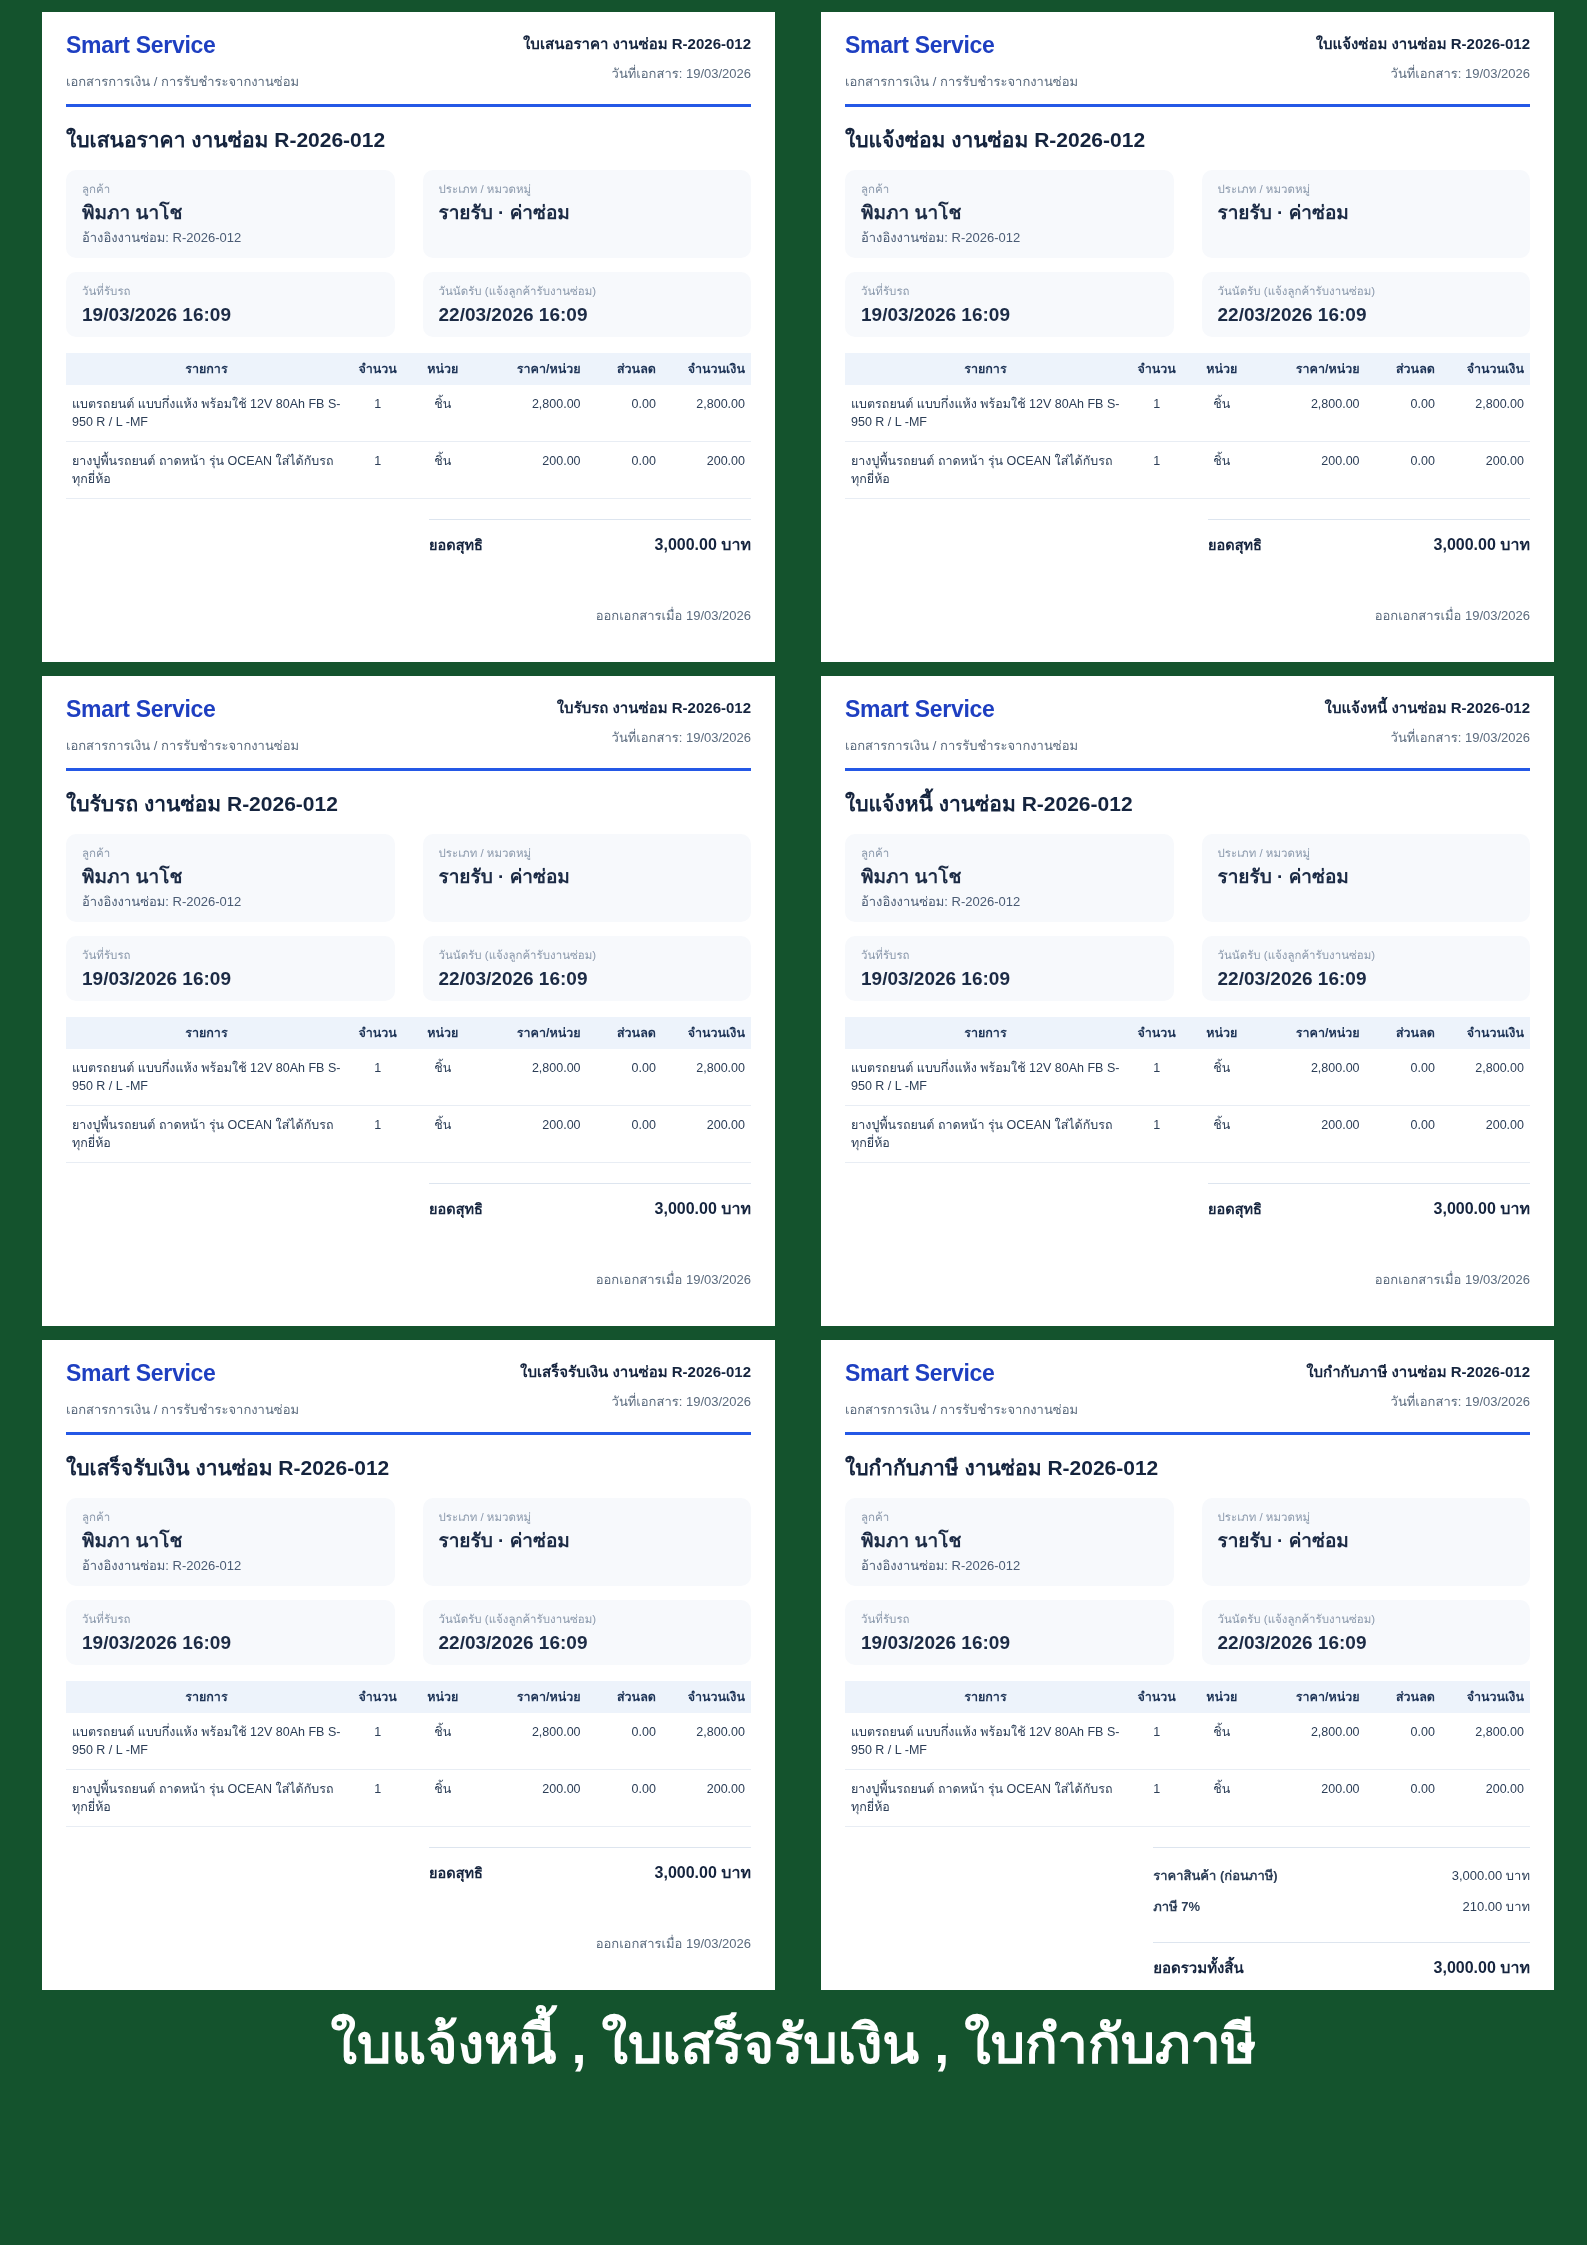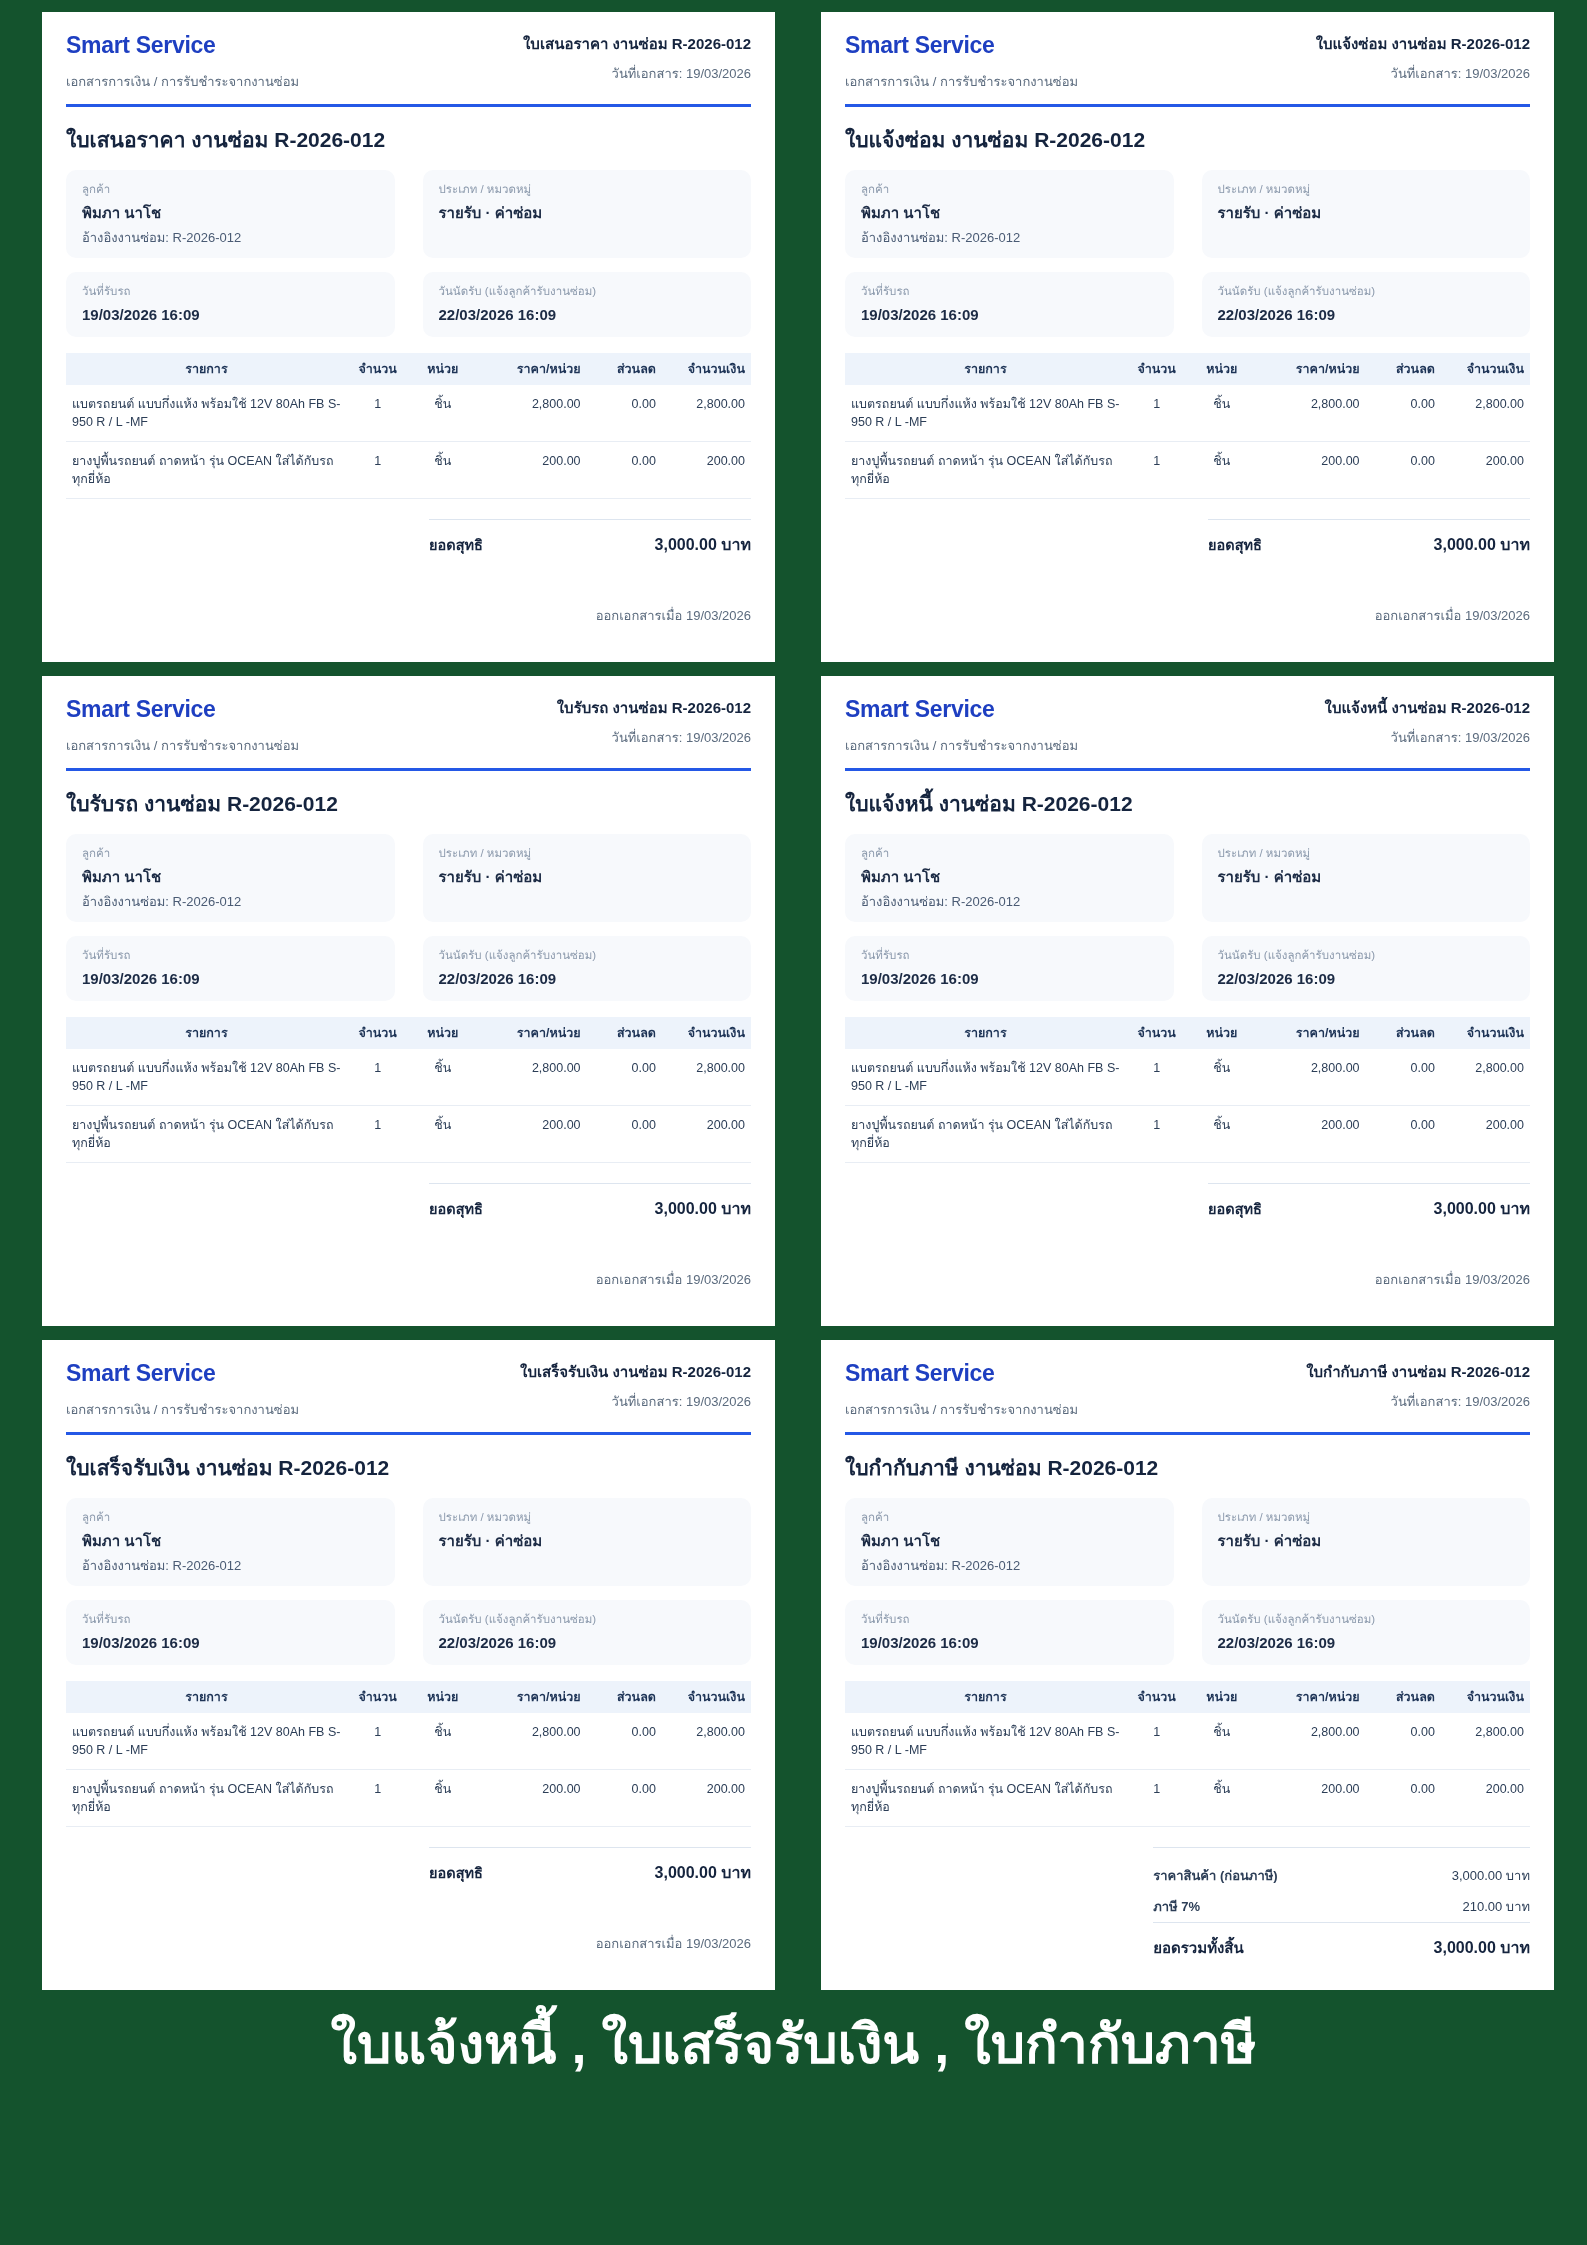--- a/index.html
+++ b/index.html
@@ -21,21 +21,21 @@
   .brand-sub { font-size:13px; color:#5b6b7e; margin-top:12px; }
   .head-right { text-align:right; }
   .doc-ref { font-size:15px; font-weight:800; color:#15243e; }
   .doc-date { font-size:13px; color:#5b6b7e; margin-top:7px; }
   .divider { border-top:3px solid #2458e6; margin-top:12px; }
   .card-title { font-size:21px; font-weight:800; color:#15243e; margin:16px 0 14px; }
 
   .info-grid { display:grid; grid-template-columns:1fr 1fr; gap:14px 28px; }
   .info-box { background:#f7f9fc; border-radius:10px; padding:12px 16px; }
   .info-label { font-size:11.5px; color:#8b99ac; line-height:14px; }
-  .info-value { font-size:15px; font-weight:700; color:#1c2b45; line-height:20px; margin-top:7px; }
+  .info-value { font-size:19px; font-weight:700; color:#1c2b45; line-height:20px; margin-top:7px; }
   .info-ref { font-size:13px; color:#4a5b74; line-height:17px; margin-top:6px; }
 
   table.items { width:100%; border-collapse:collapse; margin-top:16px; table-layout:fixed; }
   .items col.w-desc{width:41%} .items col.w-qty{width:9%} .items col.w-unit{width:10%}
   .items col.w-price{width:16%} .items col.w-disc{width:11%} .items col.w-amt{width:13%}
   .items thead th {
     background:#edf3fb; font-size:12.5px; font-weight:700; color:#1d3356;
     padding:9px 6px; line-height:14px;
   }
   .items th.c-desc { text-align:center; }
@@ -54,21 +54,21 @@
     margin-top:20px; padding-top:12px;
     display:flex; justify-content:space-between; align-items:baseline;
   }
   .net-label { font-size:14.5px; font-weight:800; color:#15243e; }
   .net-value { font-size:16px; font-weight:800; color:#15243e; }
 
   .totals-tax { margin-left:auto; width:55%; border-top:1px solid #dde5ef; margin-top:20px; padding-top:12px; }
   .tax-row { display:flex; justify-content:space-between; align-items:baseline; padding:5px 0; }
   .tax-label { font-size:13px; font-weight:700; color:#2c3e57; }
   .tax-value { font-size:13px; color:#2c3e57; width:150px; text-align:right; }
-  .tax-row.grand { border-top:1px solid #dde5ef; margin-top:0; padding-top:12px; }
+  .tax-row.grand { border-top:1px solid #dde5ef; margin-top:20px; padding-top:12px; }
   .tax-row.grand .tax-label { font-size:15px; font-weight:800; color:#15243e; }
   .tax-row.grand .tax-value { font-size:16px; font-weight:800; color:#15243e; }
 
   .issued { text-align:right; font-size:13px; color:#5b6b7e; margin-top:48px; }
 
   .banner { text-align:center; padding-top:16px; }
   .banner-line { font-size:54px; font-weight:800; line-height:76px; color:#fff; white-space:nowrap; }
   .seg-white { color:#ffffff; } .seg-yellow { color:#ffe600; } .seg-green { color:#00e64d; }
 </style>
 </head>

